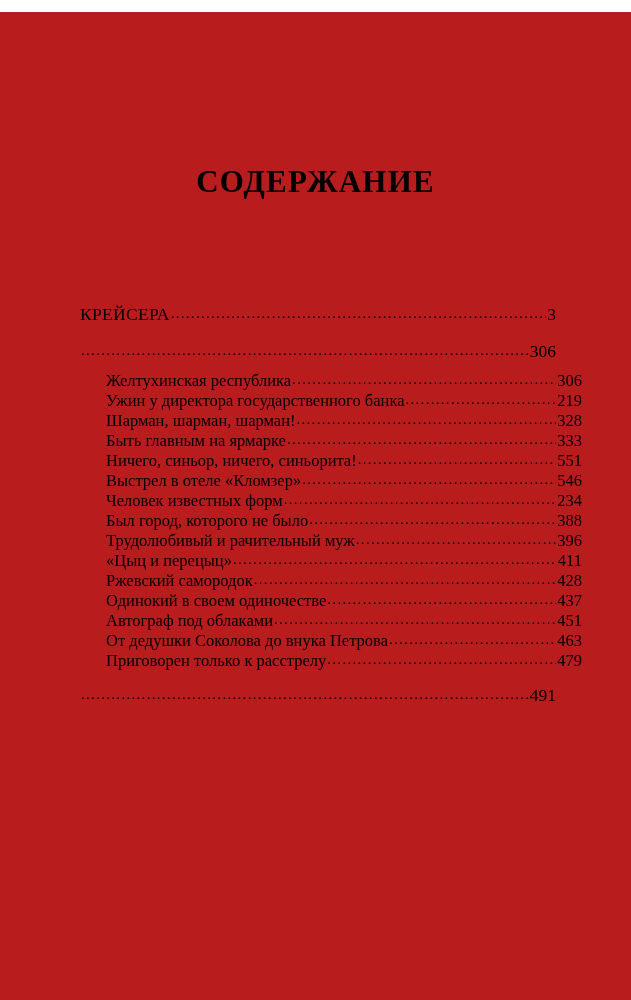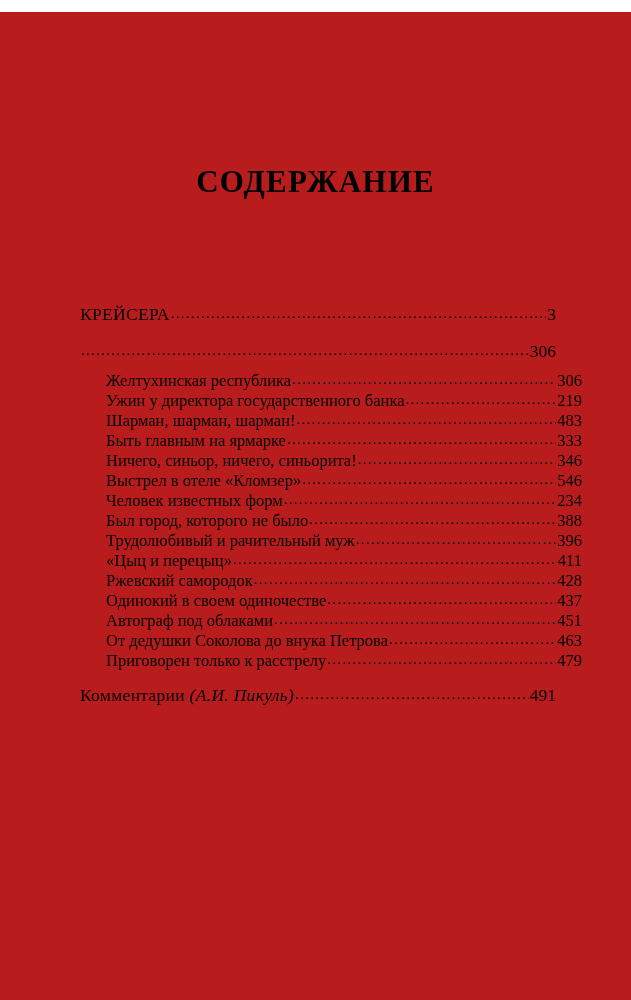--- a/index.html
+++ b/index.html
@@ -116,33 +116,33 @@
 
     <div class="entry lvl2">
       <span class="label">Ужин у директора государственного банка</span>
       <span class="leader">.....................................................................................................</span>
       <span class="page-no">219</span>
     </div>
 
     <div class="entry lvl2">
       <span class="label">Шарман, шарман, шарман!</span>
       <span class="leader">.....................................................................................................</span>
-      <span class="page-no">483</span>
+      <span class="page-no">328</span>
     </div>
 
     <div class="entry lvl2">
       <span class="label">Быть главным на ярмарке</span>
       <span class="leader">.....................................................................................................</span>
       <span class="page-no">333</span>
     </div>
 
     <div class="entry lvl2">
       <span class="label">Ничего, синьор, ничего, синьорита!</span>
       <span class="leader">.....................................................................................................</span>
-      <span class="page-no">346</span>
+      <span class="page-no">551</span>
     </div>
 
     <div class="entry lvl2">
       <span class="label">Выстрел в отеле «Кломзер»</span>
       <span class="leader">.....................................................................................................</span>
       <span class="page-no">546</span>
     </div>
 
     <div class="entry lvl2">
       <span class="label">Человек известных форм</span>
@@ -194,19 +194,18 @@
 
     <div class="entry lvl2">
       <span class="label">Приговорен только к расстрелу</span>
       <span class="leader">.....................................................................................................</span>
       <span class="page-no">479</span>
     </div>
 
     <div class="gap-md"></div>
 
     <div class="entry lvl1">
-      <span class="label"><span>Комментарии </span><span class="ital">(А.И. Пикуль)</span></span>
       <span class="leader">.....................................................................................................</span>
       <span class="page-no">491</span>
     </div>
 
   </div>
 </div>
 
 </body></html>

